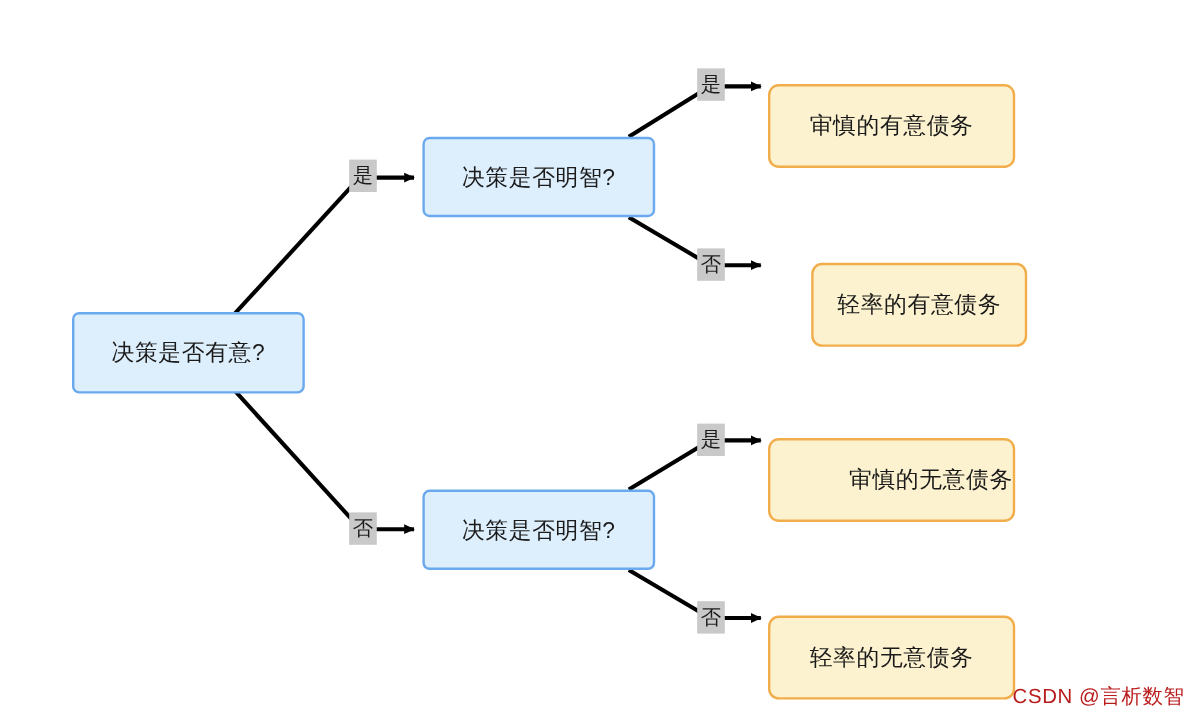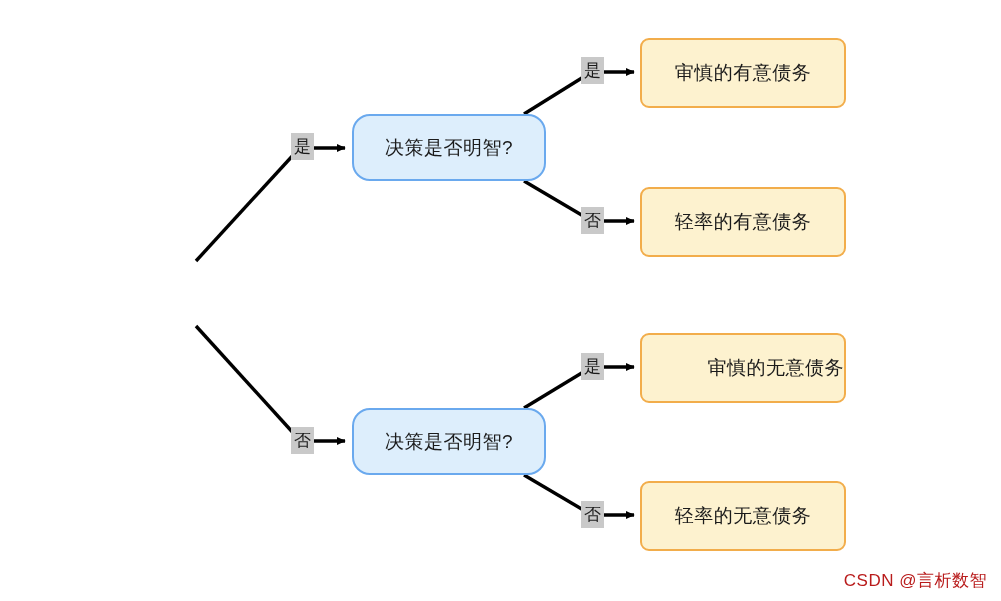--- a/index.html
+++ b/index.html
@@ -32,26 +32,27 @@
     align-items: center;
     justify-content: center;
     text-align: center;
     font-size: 19px;
     color: #1b1b1b;
     letter-spacing: 0.5px;
   }
   .node-decision {
     background: #ddeefc;
     border: 2px solid #6aa9ee;
-    border-radius: 18px;
+    border-radius: 6px;
   }
   .node-outcome {
     background: #fdf2cf;
     border: 2px solid #f2ad4b;
     border-radius: 9px;
+    margin-top: 32px;
   }
   .edge-label {
     position: absolute;
     box-sizing: border-box;
     background: #c9c9c9;
     color: #1b1b1b;
     font-size: 17px;
     line-height: 1;
     display: flex;
     align-items: center;
@@ -93,34 +94,37 @@
     <line x1="524" y1="181" x2="585" y2="217" stroke="#000000" stroke-width="3.4"></line>
     <line x1="600" y1="221" x2="634" y2="221" stroke="#000000" stroke-width="3.4" marker-end="url(#arrowhead)"></line>
 
     <line x1="524" y1="408" x2="585" y2="371" stroke="#000000" stroke-width="3.4"></line>
     <line x1="600" y1="367" x2="634" y2="367" stroke="#000000" stroke-width="3.4" marker-end="url(#arrowhead)"></line>
 
     <line x1="524" y1="475" x2="585" y2="511" stroke="#000000" stroke-width="3.4"></line>
     <line x1="600" y1="515" x2="634" y2="515" stroke="#000000" stroke-width="3.4" marker-end="url(#arrowhead)"></line>
   </svg>
 
+  <div class="node node-decision" style="left:60px; top:260px; width:194px; height:68px;">
+    <span>决策是否有意?</span>
+  </div>
 
   <div class="node node-decision" style="left:352px; top:114px; width:194px; height:67px;">
     <span>决策是否明智?</span>
   </div>
 
   <div class="node node-decision" style="left:352px; top:408px; width:194px; height:67px;">
     <span>决策是否明智?</span>
   </div>
 
   <div class="node node-outcome" style="left:640px; top:38px; width:206px; height:70px;">
     <span>审慎的有意债务</span>
   </div>
 
-  <div class="node node-outcome" style="left:640px; top:187px; width:206px; height:70px;">
+  <div class="node node-outcome" style="left:676px; top:187px; width:180px; height:70px;">
     <span>轻率的有意债务</span>
   </div>
 
   <div class="node node-outcome" style="left:640px; top:333px; width:206px; height:70px;justify-content:flex-end;">
     <span>审慎的无意债务</span>
   </div>
 
   <div class="node node-outcome" style="left:640px; top:481px; width:206px; height:70px;">
     <span>轻率的无意债务</span>
   </div>

